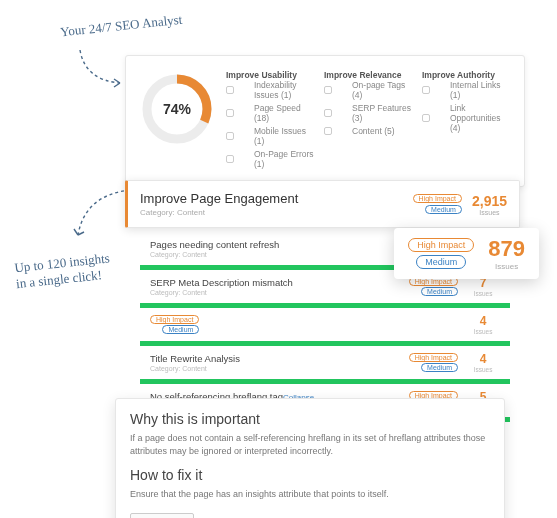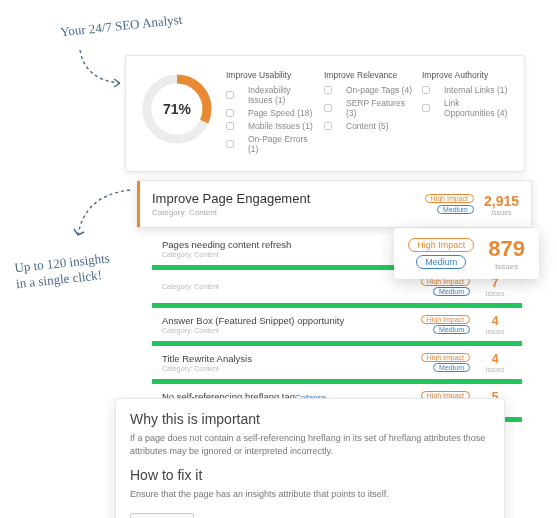--- a/index.html
+++ b/index.html
@@ -10,25 +10,25 @@
 .annotation-2 { top: 255px; left: 15px; transform: rotate(-6deg); width: 100px; }
 
 .arrow-svg { position: absolute; stroke: #4a6a8a; fill: none; stroke-width: 1.4; }
 
 .panel-top { position: absolute; top: 55px; left: 125px; width: 400px; background: #fff; border: 1px solid #e6e6e6; border-radius: 3px; box-shadow: 0 2px 6px rgba(0,0,0,0.08); padding: 14px 12px; display: flex; gap: 10px; z-index: 1; }
 .donut-wrap { display: flex; align-items: center; justify-content: center; width: 78px; height: 78px; position: relative; flex-shrink: 0; }
 .donut-wrap svg { position: absolute; top: 0; left: 0; }
 .donut-pct { font-size: 14px; font-weight: 600; color: #333; z-index: 1; }
 
 .cat-col { flex: 1; font-size: 8.5px; color: #666; }
-.cat-col-title { font-size: 8.5px; font-weight: 400; color: #555; margin-bottom: 5px; }
-.cat-item { display: flex; align-items: center; gap: 14px; margin-bottom: 3px; color: #888; }
+.cat-col-title { font-size: 8.5px; font-weight: 700; color: #555; }
+.cat-item { display: flex; align-items: center; gap: 20px; margin-bottom: 3px; color: #888; }
 .cat-check { width: 8px; height: 8px; border: 1px solid #ccc; border-radius: 2px; display: inline-block; flex-shrink: 0; }
 
-.insight-list { position: absolute; top: 180px; left: 152px; width: 370px; z-index: 2; }
+.insight-list { position: absolute; top: 180px; left: 140px; width: 370px; z-index: 2; }
 
 .hero-card { background: #fff; border: 1px solid #e6e6e6; border-left: 3px solid #e88934; border-radius: 2px; box-shadow: 0 2px 10px rgba(0,0,0,0.12); padding: 10px 12px; display: flex; align-items: center; justify-content: space-between; margin-bottom: 4px; position: relative; z-index: 3; margin-left: -15px; margin-right: -10px; }
 .hero-left { flex: 1; }
 .hero-title { font-size: 13px; color: #333; margin-bottom: 2px; }
 .hero-cat { font-size: 8px; color: #aaa; }
 .hero-right { text-align: center; }
 .hero-count { font-size: 14px; font-weight: 600; color: #e88934; }
 .hero-issues { font-size: 7px; color: #aaa; }
 .badge-row { display: flex; flex-direction: column; gap: 2px; align-items: flex-end; margin-right: 10px; }
 .badge { font-size: 7px; border-radius: 8px; padding: 0 5px; display: inline-block; border: 1px solid; }
@@ -73,21 +73,21 @@
   <path d="M60,5 Q15,10 8,50" stroke-dasharray="3,3"></path>
     <path d="M8,50 l-4,-6 M8,50 l6,-3"></path>
 </svg>
 
 <div class="panel-top">
   <div class="donut-wrap">
     <svg width="78" height="78" viewBox="0 0 78 78">
       <circle cx="39" cy="39" r="30" stroke="#ececec" stroke-width="9" fill="none"></circle>
       <circle cx="39" cy="39" r="30" stroke="#e88934" stroke-width="9" fill="none" stroke-dasharray="60 188" stroke-dashoffset="0" transform="rotate(-90 39 39)"></circle>
     </svg>
-    <span class="donut-pct">71%</span>
+    <span class="donut-pct">74%</span>
   </div>
   <div id="summary-cols" style="display:flex;flex:1;gap:8px">
       <div class="cat-col">
         <div class="cat-col-title">Improve Usability</div>
         <div class="cat-item">
           <span class="cat-check"></span>
           <span>Indexability Issues (1)</span>
         </div>
         <div class="cat-item">
           <span class="cat-check"></span>
@@ -167,36 +167,33 @@
           <span class="badge badge-impact">High Impact</span>
           <span class="badge badge-medium">Medium</span>
         </div>
         <div class="row-right">
           <div class="row-count">879</div>
           <div class="row-issues">Issues</div>
         </div>
       </div>
       <div class="row">
         <div class="row-left">
+          <div class="row-title">SERP Meta Description mismatch</div>
           <div class="row-cat">Category: Content</div>
         </div>
         <div class="row-badges">
           <span class="badge badge-impact">High Impact</span>
           <span class="badge badge-medium">Medium</span>
         </div>
         <div class="row-right">
           <div class="row-count">7</div>
           <div class="row-issues">Issues</div>
         </div>
       </div>
       <div class="row">
-        <div class="row-left">
-          <div class="row-title">Answer Box (Featured Snippet) opportunity</div>
-          <div class="row-cat">Category: Content</div>
-        </div>
         <div class="row-badges">
           <span class="badge badge-impact">High Impact</span>
           <span class="badge badge-medium">Medium</span>
         </div>
         <div class="row-right">
           <div class="row-count">4</div>
           <div class="row-issues">Issues</div>
         </div>
       </div>
       <div class="row">

